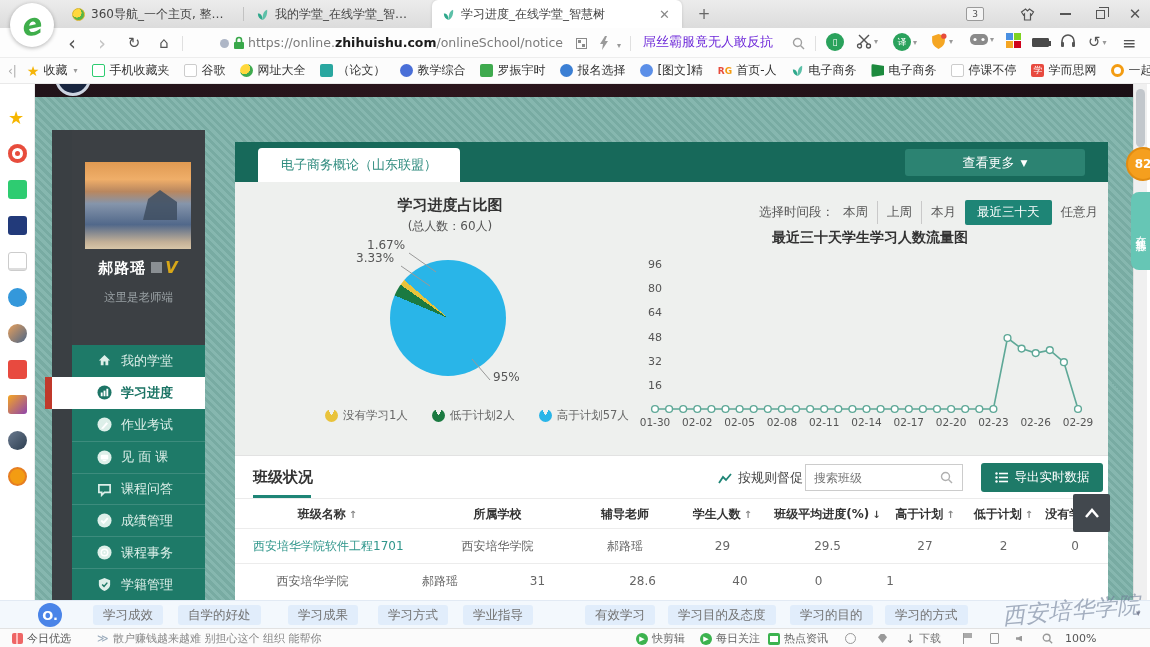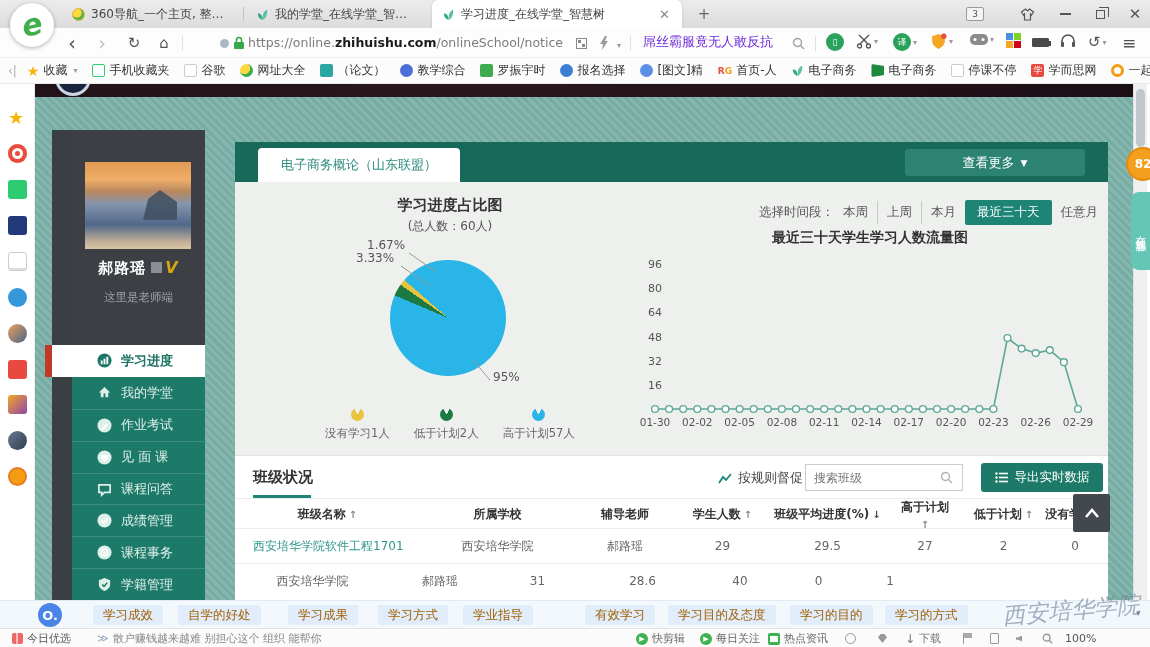--- a/index.html
+++ b/index.html
@@ -79,21 +79,21 @@
   .phead { position:absolute; left:0; top:0; width:873px; height:40px; background:#17695a; }
   .ctab { position:absolute; left:23px; top:6px; width:202px; height:34px; background:#fff; border-radius:4px 4px 0 0; color:#2e8b7e; font-size:13px; display:flex; align-items:center; justify-content:center; }
   .vmore { position:absolute; right:23px; top:7px; width:180px; height:27px; background:#2c8372; border-radius:3px; color:#fff; font-size:13px; display:flex; align-items:center; justify-content:center; gap:6px; }
   .pbody { position:absolute; left:0; top:40px; width:873px; height:418px; background:#eef0ee; }
 
   .pietitle { position:absolute; left:60px; top:14px; width:310px; text-align:center; font-size:15px; font-weight:bold; color:#333; }
   .piesub { position:absolute; left:60px; top:36px; width:310px; text-align:center; font-size:12px; color:#555; }
   .pie { position:absolute; left:155px; top:78px; width:116px; height:116px; border-radius:50%; }
   .callout { position:absolute; font-size:12px; color:#555; }
   .legend { position:absolute; left:90px; top:226px; display:flex; gap:24px; }
-  .litem { display:flex; align-items:center; gap:5px; font-size:11.5px; color:#666;flex-direction:column; }
+  .litem { display:flex; align-items:center; gap:5px; font-size:11.5px; color:#666; }
   .pac { width:13px; height:13px; border-radius:50%; }
 
   .tfilter { position:absolute; left:524px; top:18px; display:flex; align-items:center; font-size:12.5px; color:#555; }
   .topt { padding:3px 9px; cursor:pointer; }
   .topt.sep { border-right:1px solid #c9c9c9; }
   .topt.sel { background:#1e8576; color:#fff; border-radius:2px; margin:0 0; padding:4px 12px; }
   .ltitle { position:absolute; left:400px; top:47px; width:470px; text-align:center; font-size:14px; font-weight:bold; color:#333; }
   .lsvg { position:absolute; left:400px; top:70px; }
   .ytick { font-size:11px; fill:#555; font-family:"DejaVu Sans",sans-serif; }
   .xtick { font-size:10.5px; fill:#555; font-family:"DejaVu Sans",sans-serif; }
@@ -116,21 +116,21 @@
 
   .backtop { position:absolute; left:1038px; top:397px; width:37px; height:38px; background:#42484e; border-radius:2px; display:flex; align-items:center; justify-content:center; z-index:8; }
   .obadge { position:absolute; left:1126px; top:147px; width:34px; height:34px; border-radius:50%; background:#f59f1e; border:2px solid #e28c12; color:#fff; font-size:12px; font-weight:bold; display:flex; align-items:center; justify-content:center; z-index:12; }
   .svctab { position:absolute; left:1131px; top:192px; width:19px; height:78px; background:#66c6b5; border-radius:8px 0 0 8px; color:#fff; font-size:11px; writing-mode:vertical-rl; text-align:center; letter-spacing:2px; line-height:19px; z-index:12; }
   .scrollbar { position:absolute; left:1133px; top:84px; width:14px; height:516px; background:#f0f0f0; border-left:1px solid #e0e0e0; z-index:4; }
   .sthumb { position:absolute; left:2px; top:5px; width:9px; height:58px; background:#c2c7cc; border-radius:5px; }
 
   
   .findbar { position:absolute; left:0; top:600px; width:1150px; height:28px; background:#f3f8fd; border-top:1px solid #e2eaf4; z-index:10; }
   .fcirc { position:absolute; left:38px; top:2px; width:24px; height:24px; border-radius:50%; background:#4a84e8; color:#fff; font-size:13px; font-weight:bold; display:flex; align-items:center; justify-content:center; }
-  .pill { position:absolute; top:4px; height:20px; background:#e1edfb; border-radius:3px; color:#a16207; font-size:12.5px; padding:0 10px; line-height:20px; white-space:nowrap; cursor:pointer; }
+  .pill { position:absolute; top:4px; height:20px; background:#e1edfb; border-radius:3px; color:#737373; font-size:12.5px; padding:0 10px; line-height:20px; white-space:nowrap; cursor:pointer; }
   .wmark { position:absolute; left:1002px; top:-6px; font-family:"DejaVu Serif","Liberation Serif",serif; font-style:italic; font-size:23px; color:rgba(110,125,150,.6); transform:rotate(-5deg); white-space:nowrap; z-index:11; }
   .fcaret { position:absolute; left:1136px; top:7px; color:#889; font-size:9px; }
 
   
   .statusbar { position:absolute; left:0; top:628px; width:1150px; height:19px; background:#fbfbfb; border-top:1px solid #e2e2e2; font-size:11px; color:#666; z-index:10; }
   .sb { position:absolute; top:0; height:19px; display:flex; align-items:center; gap:4px; white-space:nowrap; }
   .gift { width:11px; height:11px; background:#e66; border-radius:2px; position:relative; }
   .gift::after { content:""; position:absolute; left:4px; top:0; width:2px; height:11px; background:#fbb; }
   .gplay { width:12px; height:12px; border-radius:50%; background:#3cb34f; color:#fff; font-size:7px; display:flex; align-items:center; justify-content:center; }
   .gsq { width:12px; height:12px; border-radius:2px; background:#3cb34f; position:relative; }
@@ -352,38 +352,38 @@
   <div class="pattern">
     <div class="darkstrip"></div>
 
     <div class="card">
       <div class="avatar"></div>
       <div class="pname"><span>郝路瑶</span><span class="sq"></span><span class="vip">V</span></div>
       <div class="psub">这里是老师端</div>
     </div>
 
     <div class="menu">
+      <div class="mitem">
+        <span class="mico">
+            <svg width="15" height="15" viewBox="0 0 16 16">
+              <path d="M8 2 L14 8 H12 V13 H9 V9 H7 V13 H4 V8 H2 Z" fill="currentColor"></path>
+            </svg>
+          </span>
+        <span class="mlabel">我的学堂</span>
+      </div>
       <div class="mitem active">
         <span class="mico">
             <svg width="15" height="15" viewBox="0 0 16 16">
               <circle cx="8" cy="8" r="7.5" fill="currentColor"></circle>
               <rect x="4" y="8" width="2" height="4" fill="#fff"></rect>
               <rect x="7" y="6" width="2" height="6" fill="#fff"></rect>
               <rect x="10" y="4" width="2" height="8" fill="#fff"></rect>
             </svg>
           </span>
         <span class="mlabel">学习进度</span>
-      </div>
-      <div class="mitem">
-        <span class="mico">
-            <svg width="15" height="15" viewBox="0 0 16 16">
-              <path d="M8 2 L14 8 H12 V13 H9 V9 H7 V13 H4 V8 H2 Z" fill="currentColor"></path>
-            </svg>
-          </span>
-        <span class="mlabel">我的学堂</span>
       </div>
       <div class="mitem">
         <span class="mico">
             <svg width="15" height="15" viewBox="0 0 16 16">
               <circle cx="8" cy="8" r="7.5" fill="currentColor"></circle>
               <path d="M5 11.5 L10 5.5 L11.8 7 L6.8 12.5 L4.6 12.8 Z" fill="#fff"></path>
             </svg>
           </span>
         <span class="mlabel">作业考试</span>
       </div>
@@ -573,21 +573,21 @@
                   <span>辅导老师</span>
                 </span>
               <span class="cell" style="width:95px;">
                   <span>学生人数</span>
                   <span class="sortar">↑</span>
                 </span>
               <span class="cell" style="width:115px;">
                   <span>班级平均进度(%)</span>
                   <span class="sortar" style="color:#444;">↓</span>
                 </span>
-              <span class="cell" style="width:80px;flex-direction:column;">
+              <span class="cell" style="width:80px;">
                   <span>高于计划</span>
                   <span class="sortar">↑</span>
                 </span>
               <span class="cell" style="width:77px;">
                   <span>低于计划</span>
                   <span class="sortar">↑</span>
                 </span>
               <span class="cell" style="width:66px;">
                   <span>没有学习</span>
                   <span class="sortar">↑</span>

